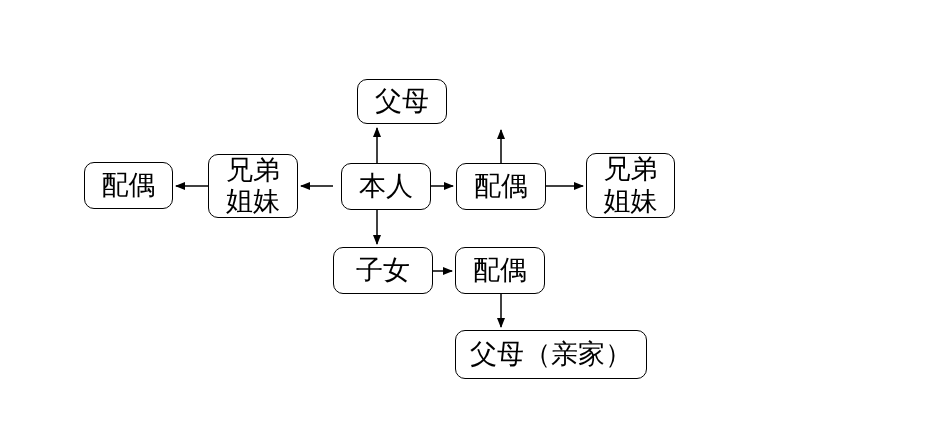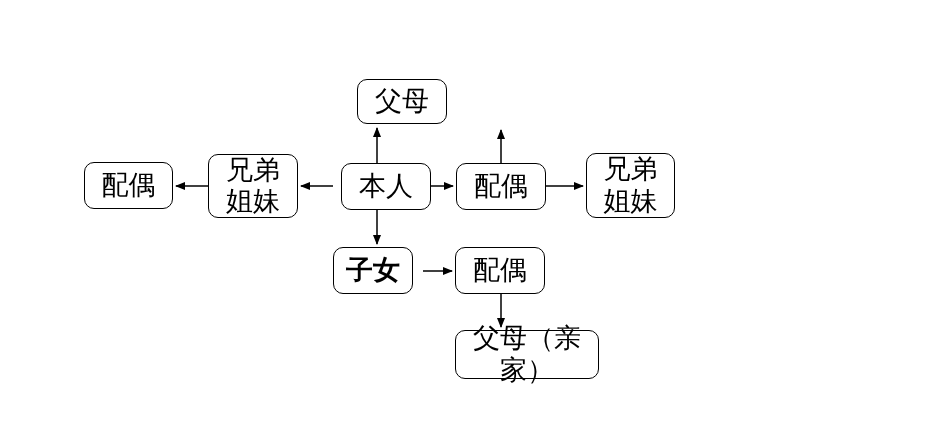--- a/index.html
+++ b/index.html
@@ -68,19 +68,19 @@
   <div class="node" style="left:208px; top:154px; width:90px; height:64px;">兄弟
 姐妹</div>
 
   <div class="node" style="left:333px; top:163px; width:90px; height:47px;margin-left:8px;">本人</div>
 
   <div class="node" style="left:456px; top:163px; width:90px; height:47px;">配偶</div>
 
   <div class="node" style="left:586px; top:153px; width:89px; height:65px;">兄弟
 姐妹</div>
 
-  <div class="node" style="left:333px; top:247px; width:80px; height:47px;font-weight:bold;">子女</div>
+  <div class="node" style="left:333px; top:247px; width:100px; height:47px;">子女</div>
 
   <div class="node" style="left:455px; top:247px; width:90px; height:47px;">配偶</div>
 
-  <div class="node" style="left:455px; top:330px; width:144px; height:49px;">父母（亲家）</div>
+  <div class="node" style="left:455px; top:330px; width:192px; height:49px;">父母（亲家）</div>
 
 </div>
 
 </body></html>

